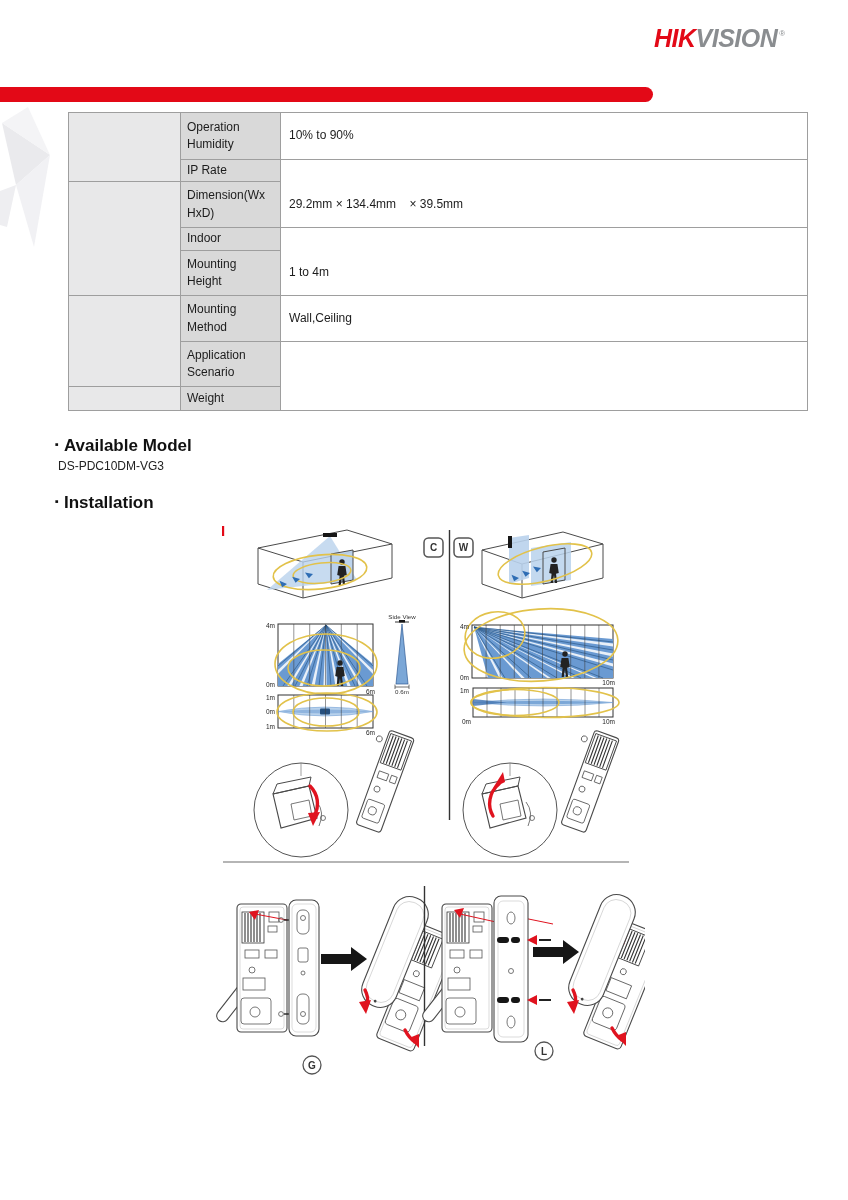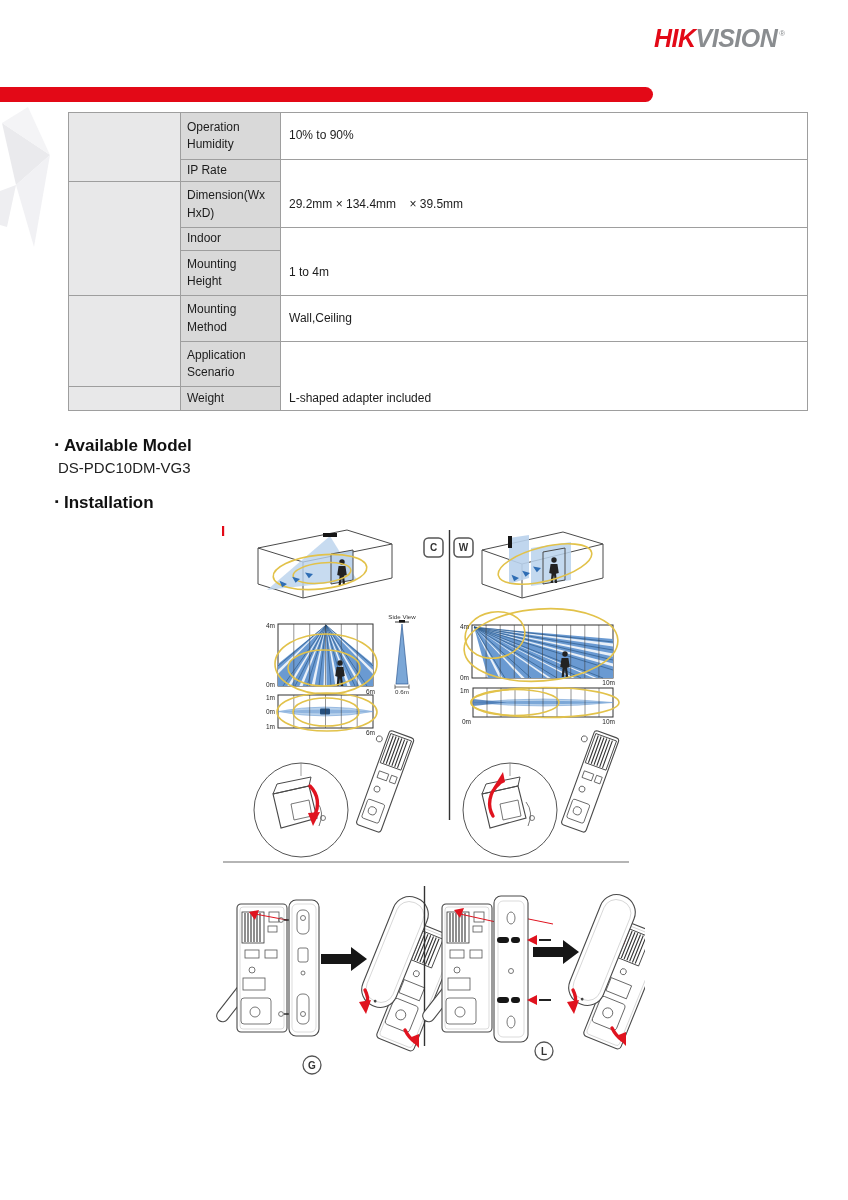--- a/index.html
+++ b/index.html
@@ -31,21 +31,21 @@
         border-right:1px solid #9e9e9e;border-bottom:1px solid #9e9e9e;
         padding:2px 8px;line-height:1.45}
   .grp{grid-column:1;background:var(--table-side-bg)}
   .lbl{grid-column:2;background:var(--table-label-bg);white-space:pre-line;padding:2px 6px}
   .val{grid-column:3;background:#fff;border-right:none;white-space:pre-wrap}
   .nobot{border-bottom:none}
 
   .heading{position:absolute;left:55px;font-size:17px;font-weight:bold;color:#111;
            white-space:nowrap}
   .heading .bullet{font-size:11px;vertical-align:3px;margin-right:5px}
-  .model-text{position:absolute;left:58px;top:459px;font-size:15px;color:#222}
+  .model-text{position:absolute;left:58px;top:459px;font-size:12px;color:#222}
 
   .fig{position:absolute;left:205px;top:518px}
 
   
   .ln{stroke:#4a4a4a;fill:none;stroke-width:1}
   .ln2{stroke:#4a4a4a;fill:#fff;stroke-width:1.1}
   .lnt{stroke:#c4c4c4;fill:none;stroke-width:.6}
   .det{stroke:#555;fill:none;stroke-width:.8}
   .box{stroke:#333;stroke-width:1;fill:#fff}
   .grid{stroke:#3d3d3d;stroke-width:.55;fill:none}
@@ -101,21 +101,20 @@
     <div class="cell lbl" style="grid-row:4">Indoor</div>
     <div class="cell lbl" style="grid-row:5">Mounting
 Height</div>
     <div class="cell val" style="grid-row:5">1 to 4m</div>
     <div class="cell lbl" style="grid-row:6">Mounting
 Method</div>
     <div class="cell lbl" style="grid-row:7">Application
 Scenario</div>
     <div class="cell val" style="grid-row:6">Wall,Ceiling</div>
     <div class="cell lbl nobot" style="grid-row:8">Weight</div>
-    <div class="cell val nobot" style="grid-row:8">L-shaped adapter included</div>
   </div>
 
   <div class="heading" style="top:436px"><span class="bullet">▪</span><span>Available Model</span></div>
   <div class="model-text">DS-PDC10DM-VG3</div>
 
   <div class="heading" style="top:493px"><span class="bullet">▪</span><span>Installation</span></div>
 
   <svg class="fig" width="440" height="572" viewBox="0 0 440 572">
     <defs>
       <g id="person">

